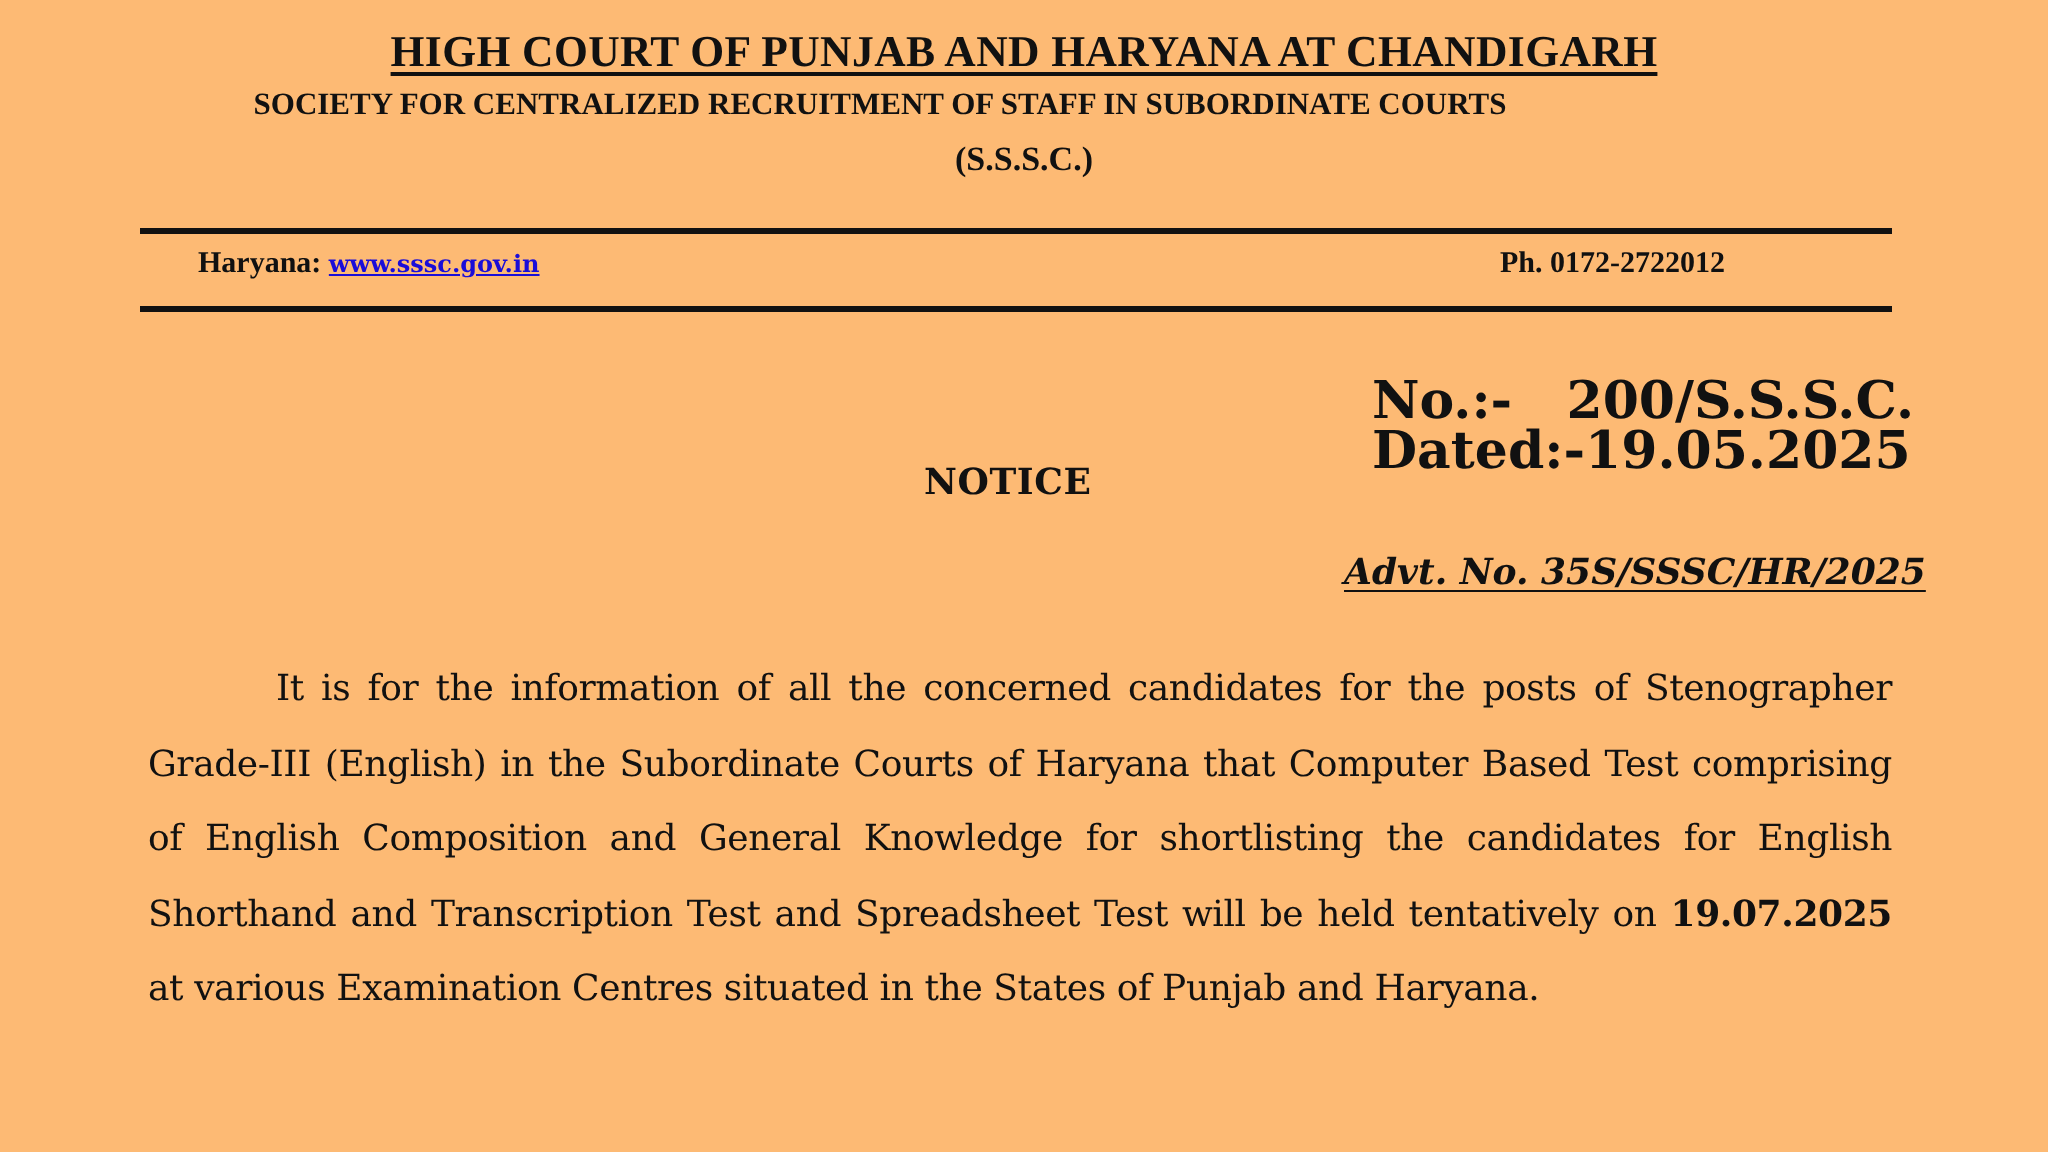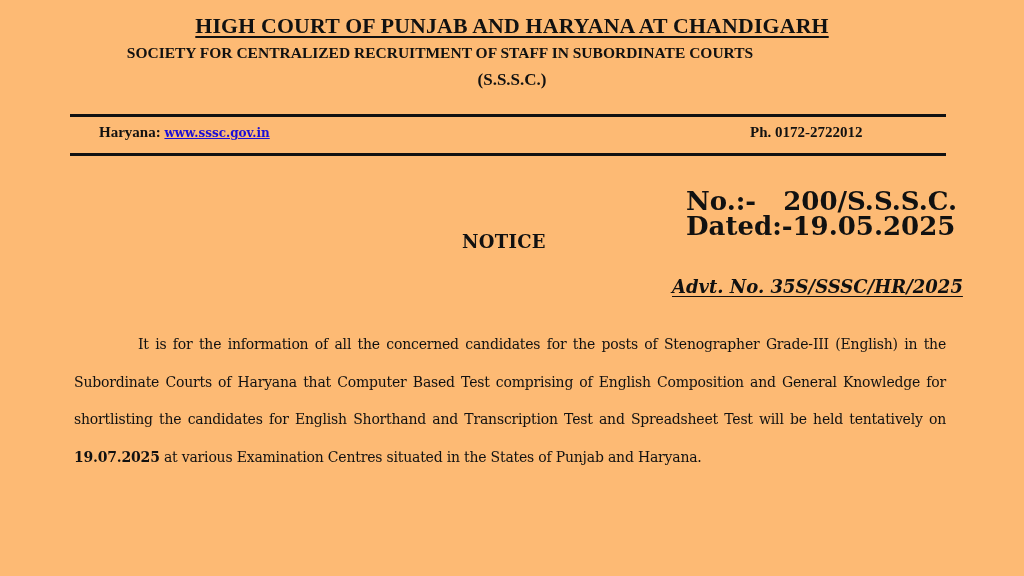--- a/index.html
+++ b/index.html
@@ -122,21 +122,21 @@
       text-underline-offset: 3px;
       white-space: nowrap;
       margin-left: 48px;
     }
     .body-text {
       position: absolute;
       top: 326px;
       left: 74px;
       width: 872px;
       font-family: "DejaVu Serif", serif;
-      font-size: 14px;
+      font-size: 18px;
       line-height: 37.5px;
       text-align: justify;
       letter-spacing: -0.2px;
     }
     .body-text p {
       margin: 0;
       text-indent: 64px;
     }
     .body-text .bold { font-weight: bold; }
   </style>

